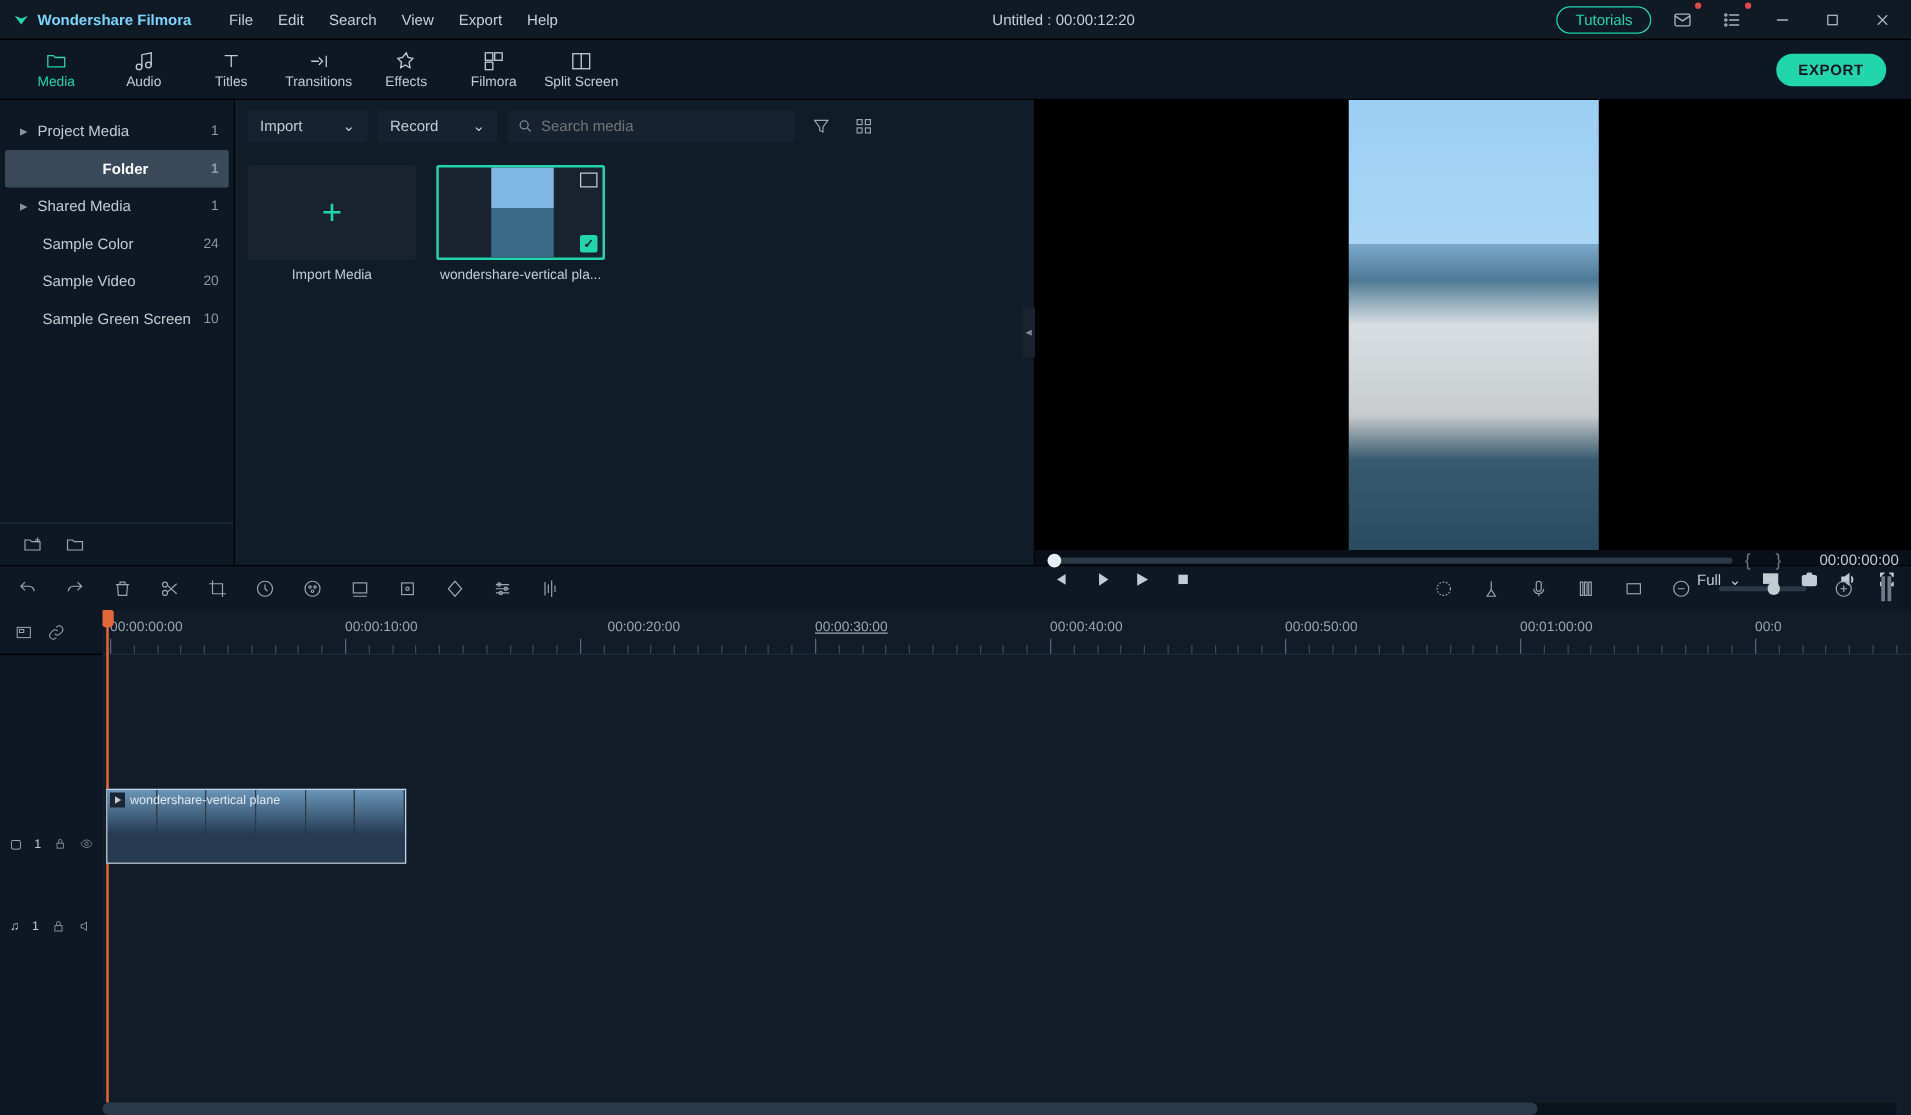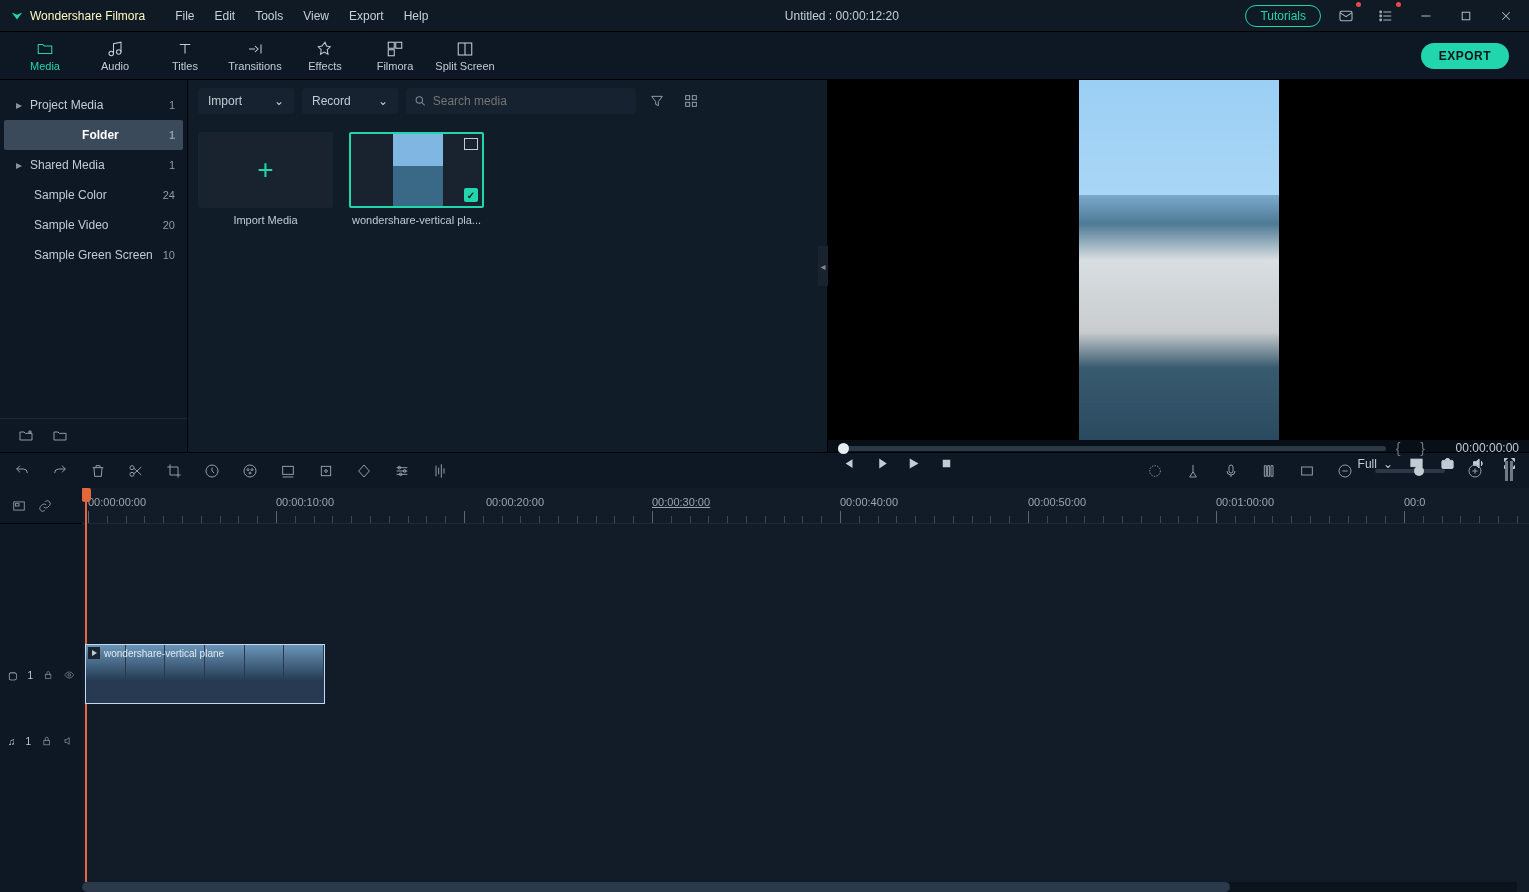--- a/index.html
+++ b/index.html
@@ -1,19 +1,19 @@
 <!DOCTYPE html>
 <html><head>
 <meta charset="utf-8">
 <style>
 * { margin: 0; padding: 0; box-sizing: border-box; font-family: -apple-system, "Segoe UI", Arial, sans-serif; user-select: none; }
 html, body { width: 1529px; height: 892px; background: #0e1620; overflow: hidden; color: #b5c0ca; font-size: 12px; }
 .titlebar { height: 32px; background: #101a25; display: flex; align-items: center; padding: 0 8px; border-bottom: 1px solid #000; }
 .logo { width: 14px; height: 14px; margin: 0 6px 0 2px; fill: #21d5ac; }
-.app-name { color: #fef9c3; font-size: 12px; margin-right: 20px; }
+.app-name { color: #7dd3fc; font-size: 12px; margin-right: 20px; font-weight: bold; }
 .menu-item { padding: 4px 10px; font-size: 12px; color: #c7d0d8; cursor: pointer; }
 .titlebar-center { flex: 1; text-align: center; color: #c7d0d8; font-size: 12px; }
 .titlebar-right { display: flex; align-items: center; gap: 10px; }
 .btn-tutorials { border: 1px solid #21d5ac; border-radius: 14px; padding: 3px 14px; color: #21d5ac; font-size: 12px; cursor: pointer; }
 .win-btn { width: 30px; height: 28px; display: flex; align-items: center; justify-content: center; cursor: pointer; color: #aab4bd; }
 .red-dot { position: relative; }
 .red-dot::after { content: ""; position: absolute; top: 0; right: 0; width: 5px; height: 5px; background: #e24a4a; border-radius: 50%; }
 
 .row-tabs { height: 48px; background: #0e1824; display: flex; align-items: center; padding: 0 10px; border-bottom: 1px solid #000; }
 .tab { display: flex; flex-direction: column; align-items: center; justify-content: center; width: 70px; height: 48px; cursor: pointer; color: #c2ccd4; font-size: 11px; gap: 2px; }
@@ -88,41 +88,41 @@
 .tl-left .track-head.audio { margin-top: 6px; }
 .tl-left svg { width: 14px; height: 14px; stroke: #9aa6b1; fill: none; stroke-width: 1.4; cursor: pointer; }
 
 .tl-body { flex: 1; position: relative; overflow: hidden; }
 .ruler { height: 36px; border-bottom: 1px solid #1c2a38; position: relative; }
 .ruler .tick-label { position: absolute; top: 8px; font-size: 11px; color: #9aa6b1; }
 .ruler .tick { position: absolute; bottom: 0; width: 1px; height: 7px; background: #3a4a5a; }
 .ruler .tick.major { height: 12px; background: #55677a; }
 .playhead { position: absolute; top: 0; bottom: 0; width: 2px; background: #e2673a; }
 .playhead::before { content: ""; position: absolute; top: 0; left: -4px; width: 10px; height: 14px; background: #e2673a; border-radius: 2px 2px 4px 4px; }
-.clip { position: absolute; top: 156px; height: 60px; border: 1px solid #c2d8ed; background: #404040; overflow: hidden; }
+.clip { position: absolute; top: 143px; height: 60px; border: 1px solid #c2d8ed; background: #404040; overflow: hidden; }
 .clip .segs { display: flex; height: 36px; }
 .clip .seg { flex: 1; background: linear-gradient(#6a95b8 0%, #243a52 100%); border-right: 1px solid #2a3a4c; }
 .clip .wave { height: 22px; background: #283a52; border-top: 1px solid #2a3a4c; }
 .clip .clip-label { position: absolute; top: 3px; left: 18px; font-size: 10px; color: #e0e8f0; }
 .clip .play-ico { position: absolute; top: 2px; left: 2px; width: 12px; height: 12px; background: #1a2634; display: flex; align-items: center; justify-content: center; }
 .clip .play-ico::after { content: ""; border-left: 5px solid #c2ccd4; border-top: 3px solid transparent; border-bottom: 3px solid transparent; }
 .hscroll { position: absolute; bottom: 0; left: 82px; right: 12px; height: 10px; background: #0b141d; }
 .hscroll .thumb { position: absolute; left: 0; width: 80%; height: 100%; background: #2b3a4b; border-radius: 5px; }
 </style>
 </head>
 <body>
 
 <div class="titlebar">
   <svg class="logo" viewBox="0 0 24 24">
       <path d="M3 6l9 12 9-12-9 4z"></path>
     </svg>
   <span class="app-name">Wondershare Filmora</span>
   <span class="menu-item">File</span>
   <span class="menu-item">Edit</span>
-  <span class="menu-item">Tools</span>
+  <span class="menu-item">Search</span>
   <span class="menu-item">View</span>
   <span class="menu-item">Export</span>
   <span class="menu-item">Help</span>
   <div class="titlebar-center">Untitled : 00:00:12:20</div>
   <div class="titlebar-right">
     <span class="btn-tutorials">Tutorials</span>
     <span class="win-btn red-dot">
         <svg viewBox="0 0 24 24" width="16" height="16" fill="none" stroke="#aab4bd" stroke-width="1.6">
           <rect x="3" y="5" width="18" height="14" rx="2"></rect>
           <path d="M3 7l9 6 9-6"></path>

